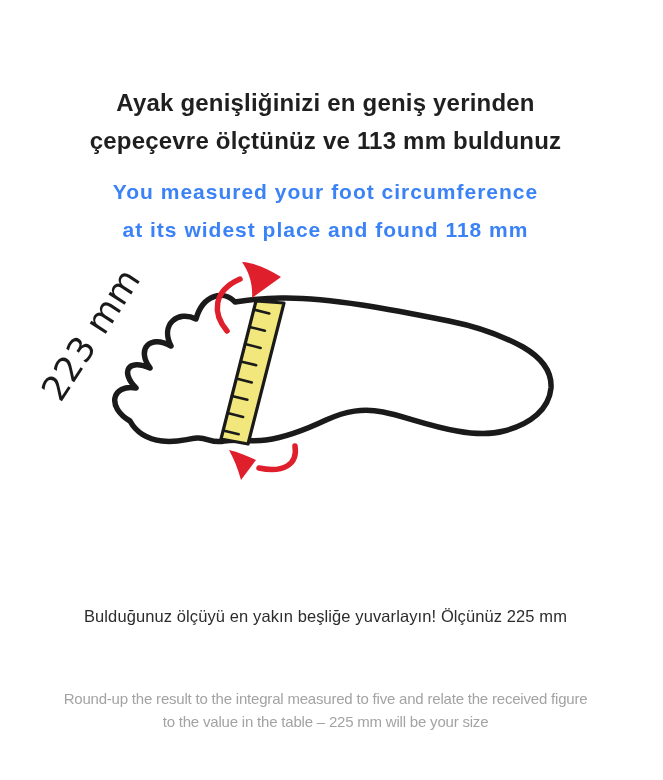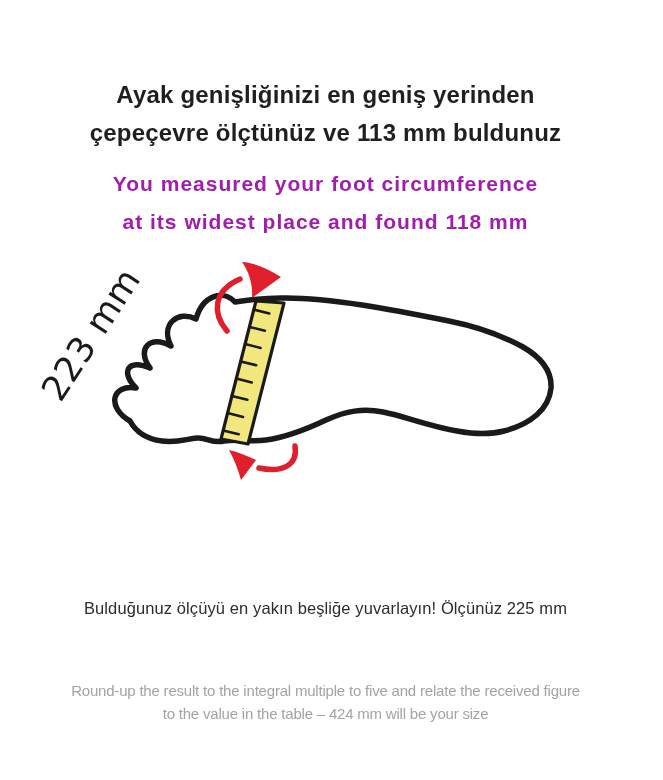--- a/index.html
+++ b/index.html
@@ -3,29 +3,29 @@
 <meta charset="utf-8">
 <style>
   html,body{margin:0;padding:0;background:#ffffff;}
   .page{
     position:relative;
     width:663px;height:780px;
     background:#ffffff;
     overflow:hidden;
     font-family:"Liberation Sans",sans-serif;
   }
-  .centered{position:absolute;left:0;width:651px;text-align:center;}
+  .centered{position:absolute;left:0;width:651px;text-align:center;margin-top:8px;}
   .title-tr{
     top:76px;
     font-size:24px;font-weight:700;color:#1f1f1f;
     line-height:38px;letter-spacing:0.2px;
   }
   .subtitle-en{
     top:165px;
-    font-size:21px;font-weight:700;color:#a21caf;
+    font-size:21px;font-weight:700;color:#3b82f6;
     line-height:38px;letter-spacing:1px;
   }
   .note-tr{
     top:596px;
     font-size:16.5px;font-weight:400;color:#2d2d2d;
     line-height:24px;letter-spacing:0.1px;
   }
   .note-en{
     top:679px;
     font-size:15px;font-weight:400;color:#a3a3a3;
@@ -100,17 +100,17 @@
       <path fill="none" stroke-width="5.5" stroke-linecap="round" d="M 295 446 C 298 465 283 473 259 468" stroke="#e01f2d"></path>
       <path d="M 229 450 C 238 452 247 456 256 460 L 241 480 C 238 469 234 459 229 450 Z" fill="#e01f2d"></path>
     </g>
   </svg>
 
   <div class="centered note-tr">
     <div>Bulduğunuz ölçüyü en yakın beşliğe yuvarlayın! Ölçünüz 225 mm</div>
   </div>
 
   <div class="centered note-en">
-    <div>Round-up the result to the integral multiple to five and relate the received figure</div>
-    <div>to the value in the table – 424 mm will be your size</div>
+    <div>Round-up the result to the integral measured to five and relate the received figure</div>
+    <div>to the value in the table – 225 mm will be your size</div>
   </div>
 
 </div>
 
 </body></html>

